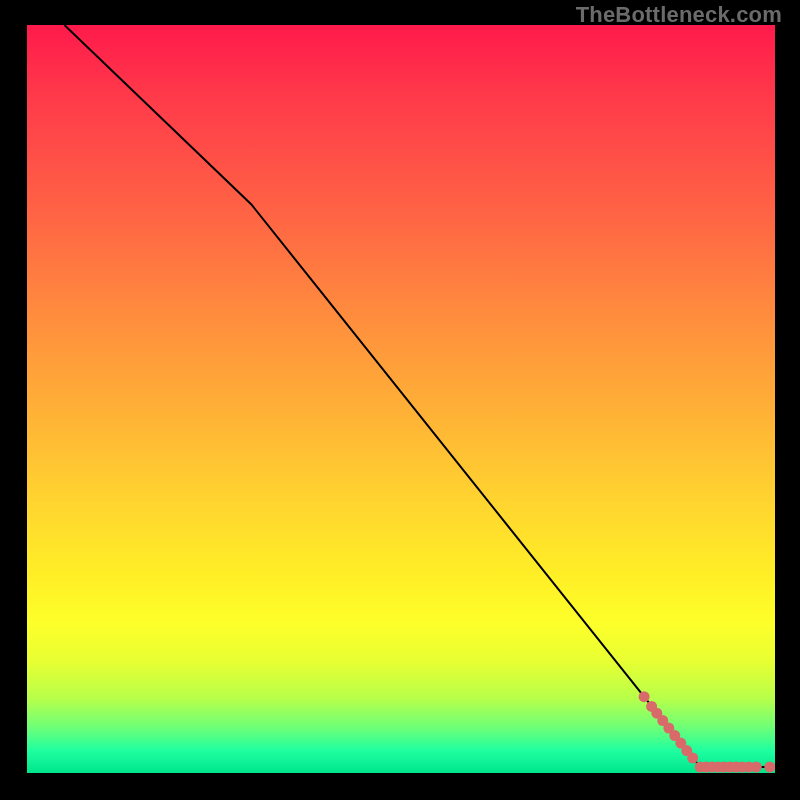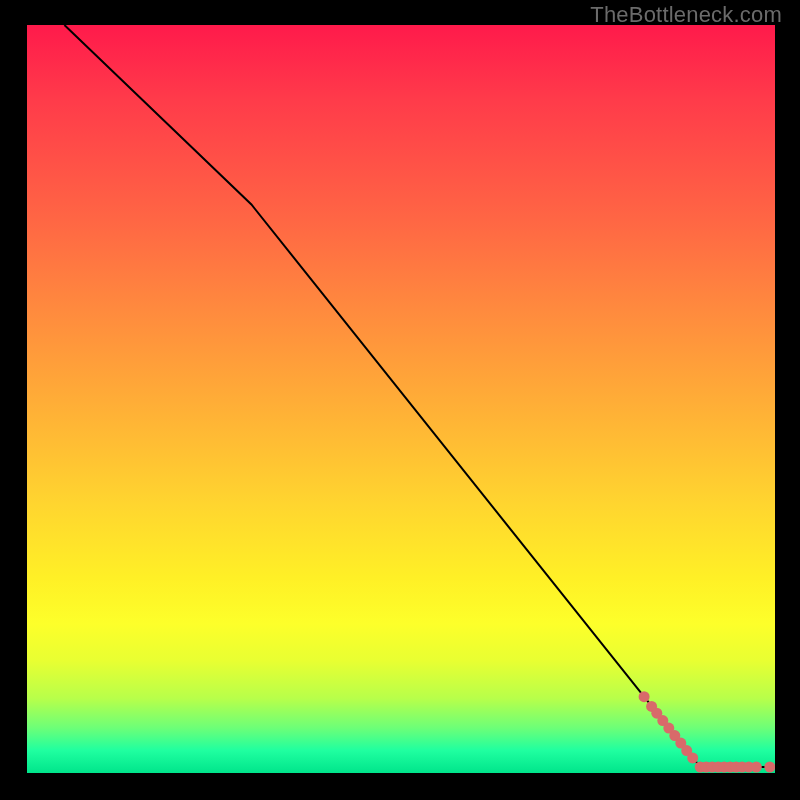--- a/index.html
+++ b/index.html
@@ -41,21 +41,21 @@
       #6cff78 94%,
       #1fffa0 97%,
       #00e58b 100%
     );
   }
   .watermark {
     position: absolute;
     top: 2px;
     right: 18px;
     font-size: 22px;
-    font-weight: 400;
+    font-weight: 700;
     color: #6b6b6b;
     letter-spacing: 0.2px;
     user-select: none;
   }
   svg.overlay {
     position: absolute;
     left: 27px;
     top: 25px;
     width: 748px;
     height: 748px;

